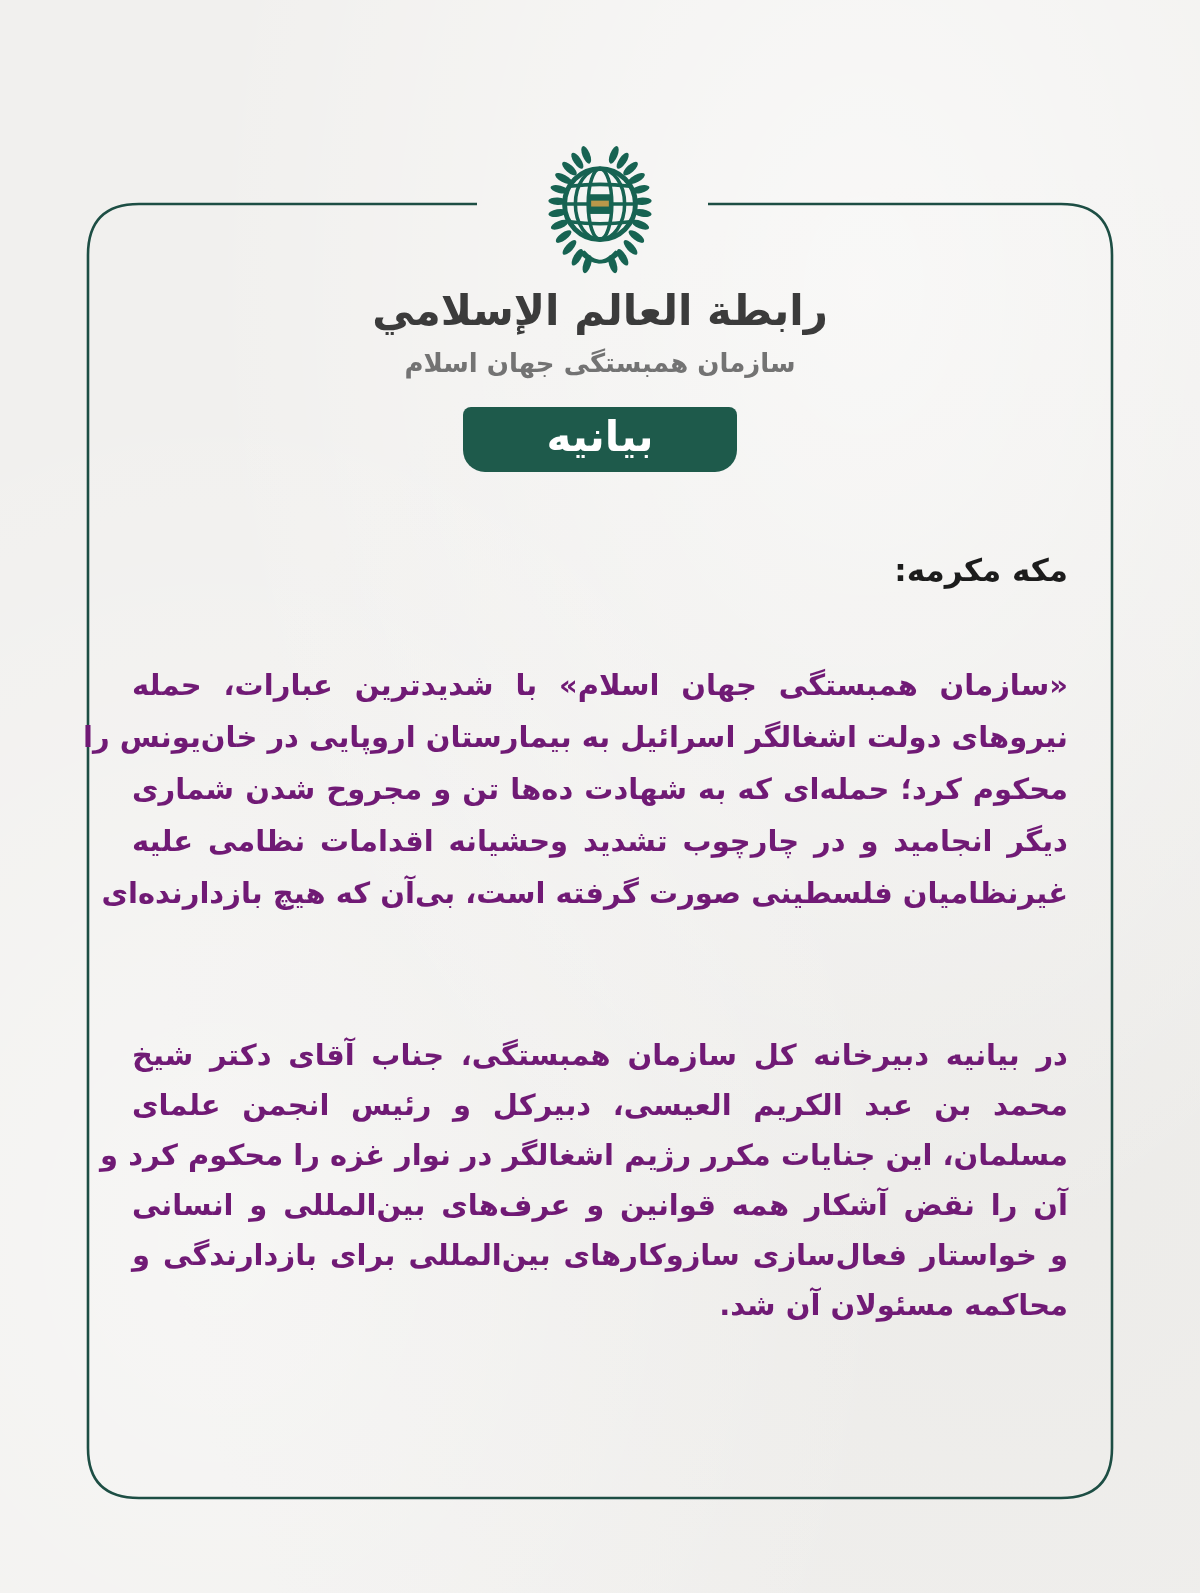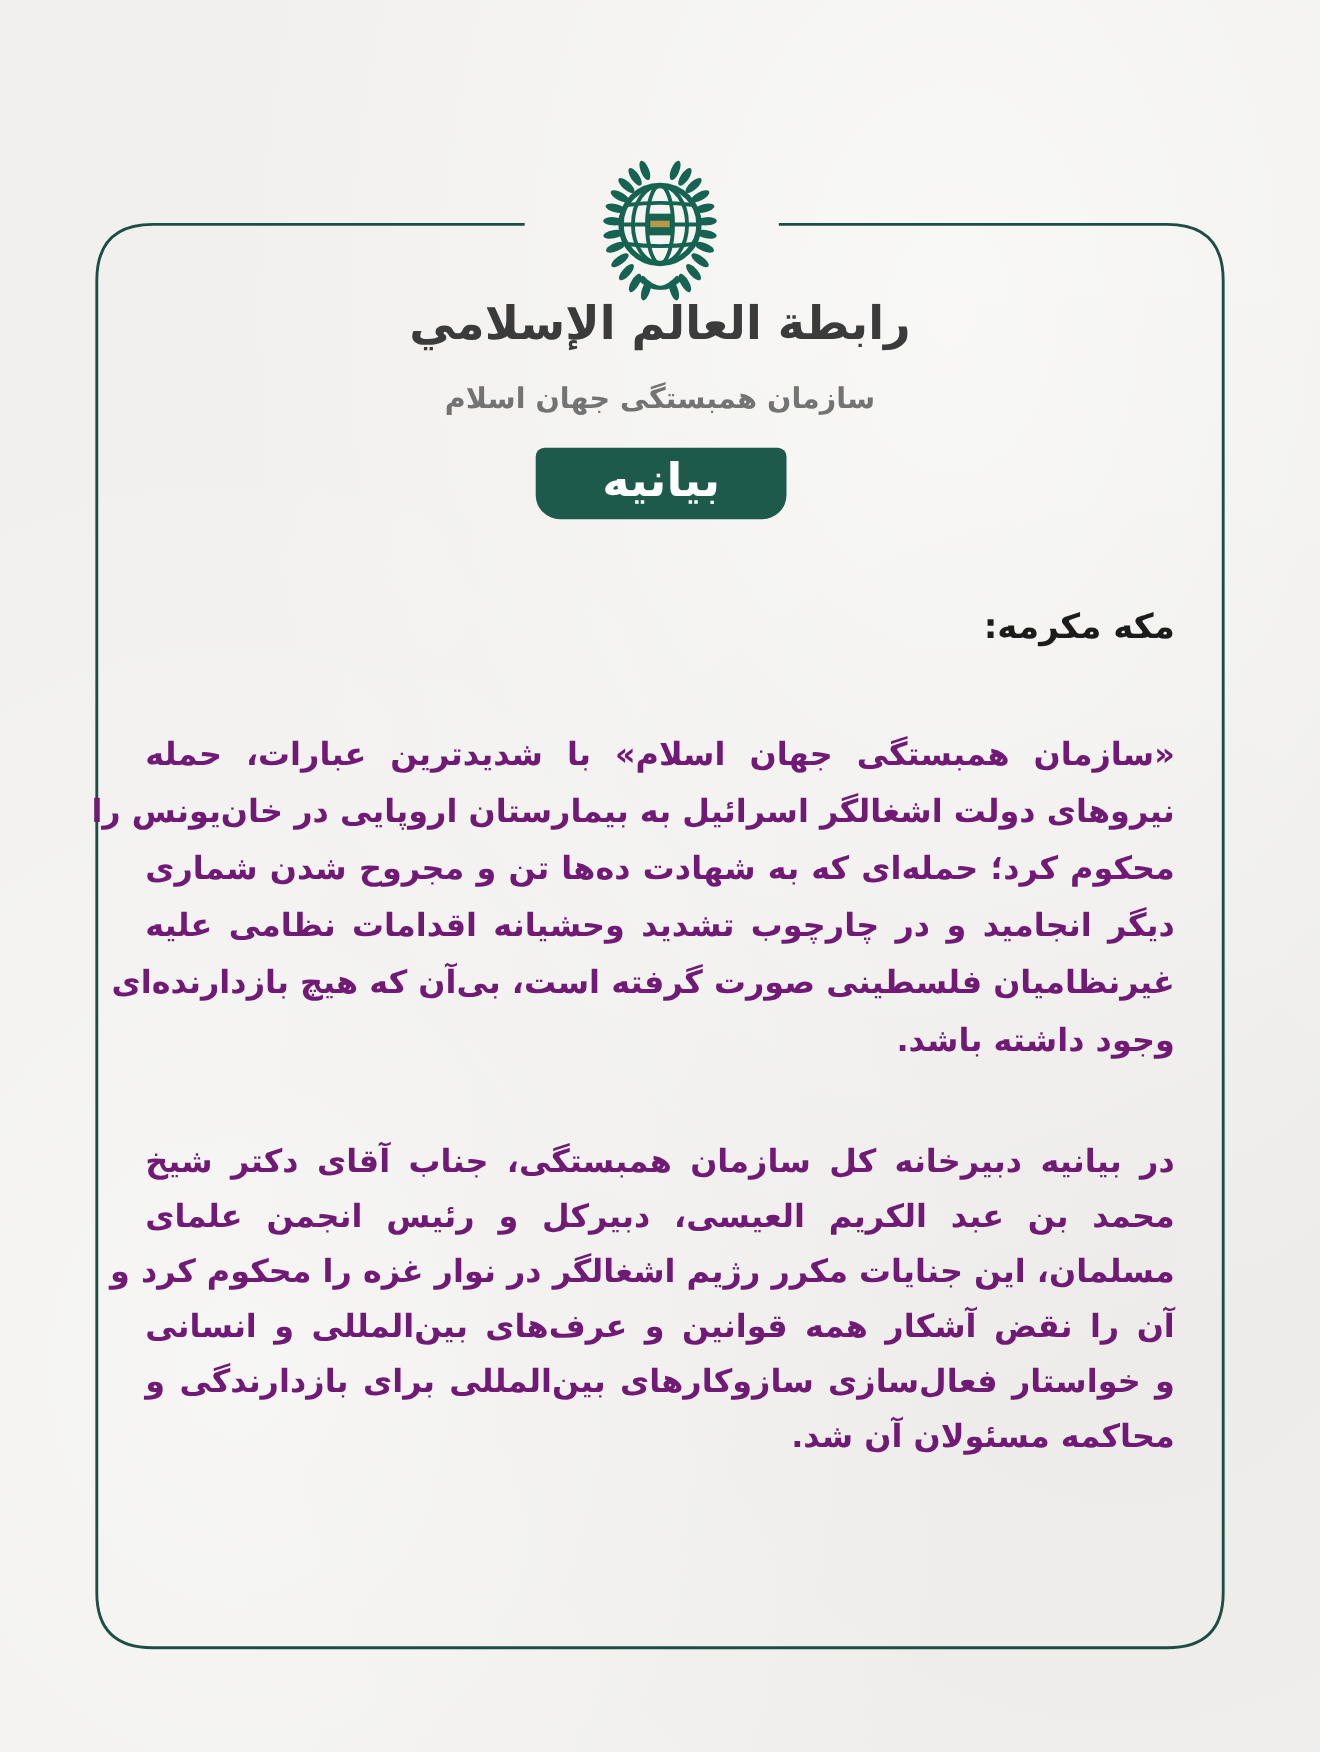--- a/index.html
+++ b/index.html
@@ -12,29 +12,29 @@
       radial-gradient(ellipse at 85% 70%, rgba(233,232,229,.6), transparent 60%);
     font-family:"DejaVu Sans", sans-serif;
     direction:rtl;
     color:#1c1c1c;
   }
   .frame-svg{position:absolute;left:0;top:0;pointer-events:none;}
 
   
   .logo{position:absolute;left:531px;top:145px;width:138px;height:130px;}
   .title-calligraphy{
-    position:absolute;left:0;top:269px;width:1200px;text-align:center;
+    position:absolute;left:0;top:286px;width:1200px;text-align:center;
     font-size:42px;font-weight:bold;color:#3b3b3b;line-height:1.2;
   }
   .subtitle{
     position:absolute;left:0;top:348px;width:1200px;text-align:center;
     font-size:26px;font-weight:bold;color:#737373;
   }
   .banner{
-    position:absolute;left:487px;top:407px;width:228px;height:65px;
+    position:absolute;left:463px;top:407px;width:274px;height:65px;
     border-radius:8px 8px 22px 22px;
     display:flex;align-items:center;justify-content:center;text-align:right;
   }
   .banner-label{font-size:42px;font-weight:bold;line-height:1;padding-bottom:6px;}
 
   
   .salutation{
     position:absolute;right:132px;top:552px;width:936px;
     font-size:31px;font-weight:bold;text-align:right;
   }
@@ -99,21 +99,20 @@
 </div>
 
 <div class="salutation">مکه مکرمه:</div>
 
 <div class="para para-1">
   <div class="line">«سازمان همبستگی جهان اسلام» با شدیدترین عبارات، حمله</div>
   <div class="line">نیروهای دولت اشغالگر اسرائیل به بیمارستان اروپایی در خان‌یونس را</div>
   <div class="line">محکوم کرد؛ حمله‌ای که به شهادت ده‌ها تن و مجروح شدن شماری</div>
   <div class="line">دیگر انجامید و در چارچوب تشدید وحشیانه اقدامات نظامی علیه</div>
   <div class="line">غیرنظامیان فلسطینی صورت گرفته است، بی‌آن که هیچ بازدارنده‌ای</div>
-  <div class="line last">وجود داشته باشد.</div>
 </div>
 
 <div class="para para-2">
   <div class="line">در بیانیه دبیرخانه کل سازمان همبستگی، جناب آقای دکتر شیخ</div>
   <div class="line">محمد بن عبد الکریم العیسی، دبیرکل و رئیس انجمن علمای</div>
   <div class="line">مسلمان، این جنایات مکرر رژیم اشغالگر در نوار غزه را محکوم کرد و</div>
   <div class="line">آن را نقض آشکار همه قوانین و عرف‌های بین‌المللی و انسانی</div>
   <div class="line">و خواستار فعال‌سازی سازوکارهای بین‌المللی برای بازدارندگی و</div>
   <div class="line last">محاکمه مسئولان آن شد.</div>
 </div>

